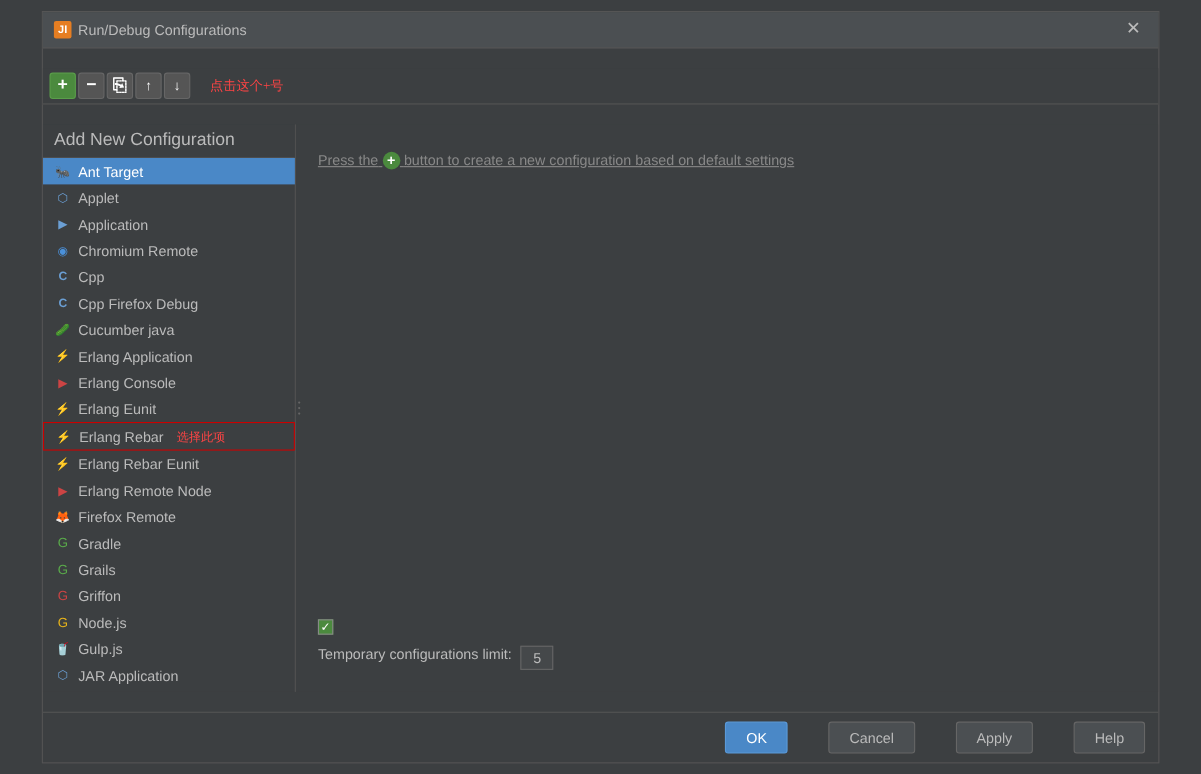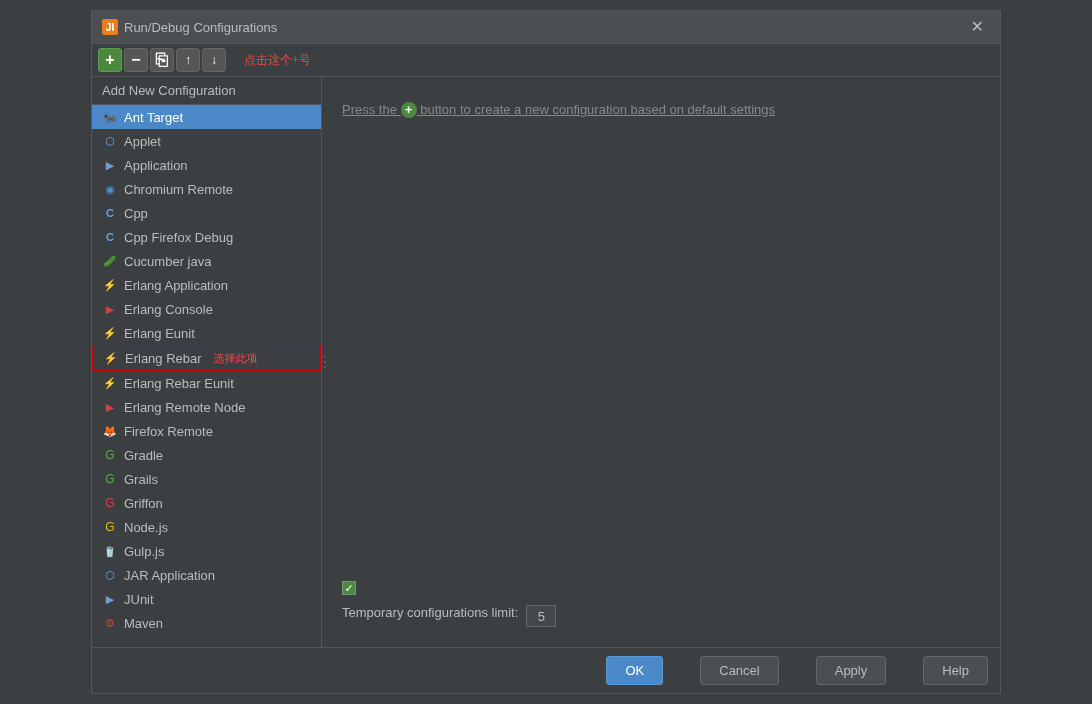--- a/index.html
+++ b/index.html
@@ -9,27 +9,28 @@
       font-size: 13px;
       color: #bbbbbb;
       display: flex;
       align-items: center;
       justify-content: center;
       width: 1092px;
       height: 704px;
       overflow: hidden;
     }
     .dialog {
-      width: 910px;
+      width: 1016px;
       height: 684px;
       background: #3c3f41;
       border: 1px solid #555555;
       display: flex;
       flex-direction: column;
       position: relative;
+      gap: 18px;
     }
     .title-bar {
       background: #4b4f52;
       padding: 6px 10px;
       display: flex;
       align-items: center;
       justify-content: space-between;
       border-bottom: 1px solid #555;
       flex-shrink: 0;
     }
@@ -99,21 +100,21 @@
       background: #3c3f41;
       border-right: 1px solid #555;
       display: flex;
       flex-direction: column;
       overflow: hidden;
       flex-shrink: 0;
     }
     .add-new-label {
       padding: 6px 10px;
       color: #bbbbbb;
-      font-size: 13px;
+      font-size: 16px;
       background: #3c3f41;
       border-bottom: 1px solid #555;
     }
     .config-list {
       flex: 1;
       overflow-y: auto;
       overflow-x: hidden;
     }
     .config-list::-webkit-scrollbar {
       width: 8px;

